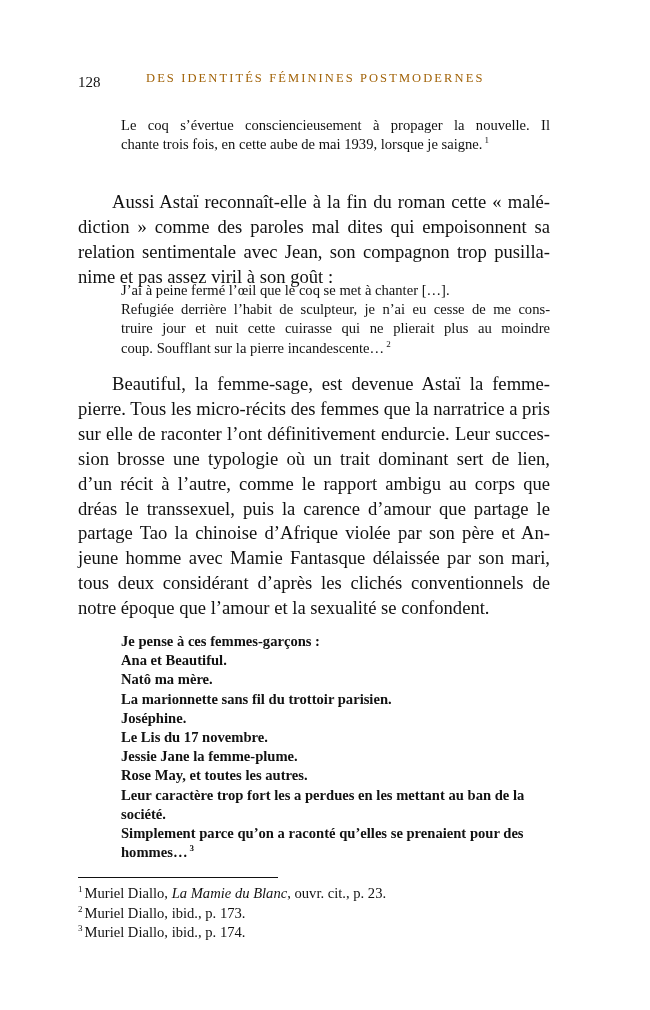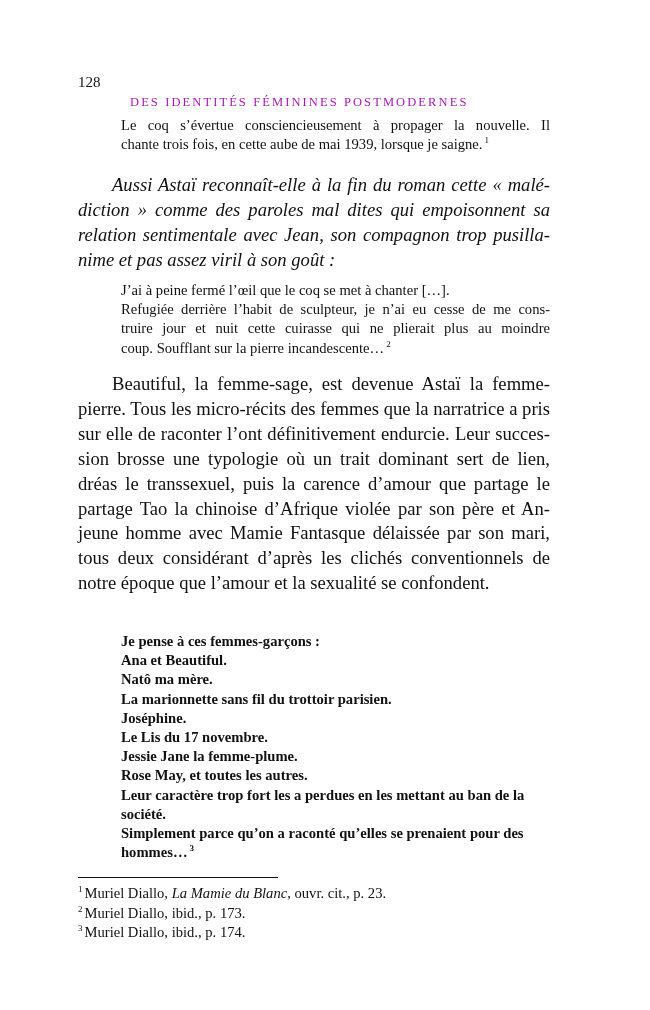--- a/index.html
+++ b/index.html
@@ -3,22 +3,22 @@
   <meta charset="utf-8">
   <style>
     html, body { margin: 0; padding: 0; background: #ffffff; }
     body {
       width: 650px; height: 1010px; position: relative; overflow: hidden;
       font-family: "Liberation Serif", "DejaVu Serif", serif; color: #111;
     }
     .header { position: absolute; top: 70px; left: 78px; width: 472px; height: 20px; }
     .page-num { position: absolute; left: 0; top: 4px; font-size: 15px; }
     .running-head {
-      position: absolute; left: 52px; top: 1px; font-size: 12.5px;
-      letter-spacing: 2.1px; color: #a21caf; margin-top: 24px;
+      position: absolute; left: 68px; top: 1px; font-size: 12.5px;
+      letter-spacing: 2.1px; color: #a16207;
     }
     .quote {
       position: absolute; left: 121px; width: 429px;
       font-size: 14.6px; line-height: 19.2px;
     }
     .body-p {
       position: absolute; left: 78px; width: 472px;
       font-size: 18.6px; line-height: 24.9px;
       text-align: justify; text-indent: 34px; hyphens: manual;
     }
@@ -35,39 +35,40 @@
 <div class="header">
   <span class="page-num">128</span>
   <span class="running-head">DES IDENTITÉS FÉMININES POSTMODERNES</span>
 </div>
 
 <div class="quote" style="top:116px;">
   <span class="jl">Le coq s’évertue consciencieusement à propager la nouvelle. Il</span>
   <span class="ll"><span>chante trois fois, en cette aube de mai 1939, lorsque je saigne.</span><sup>1</sup></span>
 </div>
 
-<div class="body-p" style="top:173px; text-indent:0;font-style:italic;">
+<div class="body-p" style="top:190px; text-indent:0;">
   <span class="jl" style="padding-left:34px;">Aussi Astaï reconnaît-elle à la fin du roman cette « malé-</span>
   <span class="jl">diction » comme des paroles mal dites qui empoisonnent sa</span>
   <span class="jl">relation sentimentale avec Jean, son compagnon trop pusilla-</span>
   <span class="ll">nime et pas assez viril à son goût :</span>
 </div>
 
 <div class="quote" style="top:281px;">
   <span class="ll">J’ai à peine fermé l’œil que le coq se met à chanter […].</span>
   <span class="jl">Refugiée derrière l’habit de sculpteur, je n’ai eu cesse de me cons-</span>
   <span class="jl">truire jour et nuit cette cuirasse qui ne plierait plus au moindre</span>
   <span class="ll"><span>coup. Soufflant sur la pierre incandescente…</span><sup>2</sup></span>
 </div>
 
 <div class="body-p" style="top:372px; text-indent:0;">
   <span class="jl" style="padding-left:34px;">Beautiful, la femme-sage, est devenue Astaï la femme-</span>
   <span class="jl">pierre. Tous les micro-récits des femmes que la narratrice a pris</span>
   <span class="jl">sur elle de raconter l’ont définitivement endurcie. Leur succes-</span>
   <span class="jl">sion brosse une typologie où un trait dominant sert de lien,</span>
+  <span class="jl">d’un récit à l’autre, comme le rapport ambigu au corps que</span>
   <span class="jl">dréas le transsexuel, puis la carence d’amour que partage le</span>
   <span class="jl">partage Tao la chinoise d’Afrique violée par son père et An-</span>
   <span class="jl">jeune homme avec Mamie Fantasque délaissée par son mari,</span>
   <span class="jl">tous deux considérant d’après les clichés conventionnels de</span>
   <span class="ll">notre époque que l’amour et la sexualité se confondent.</span>
 </div>
 
 <div class="quote" style="top:632px;font-weight:bold;">
   <span class="ll">Je pense à ces femmes-garçons :</span>
   <span class="ll">Ana et Beautiful.</span>

